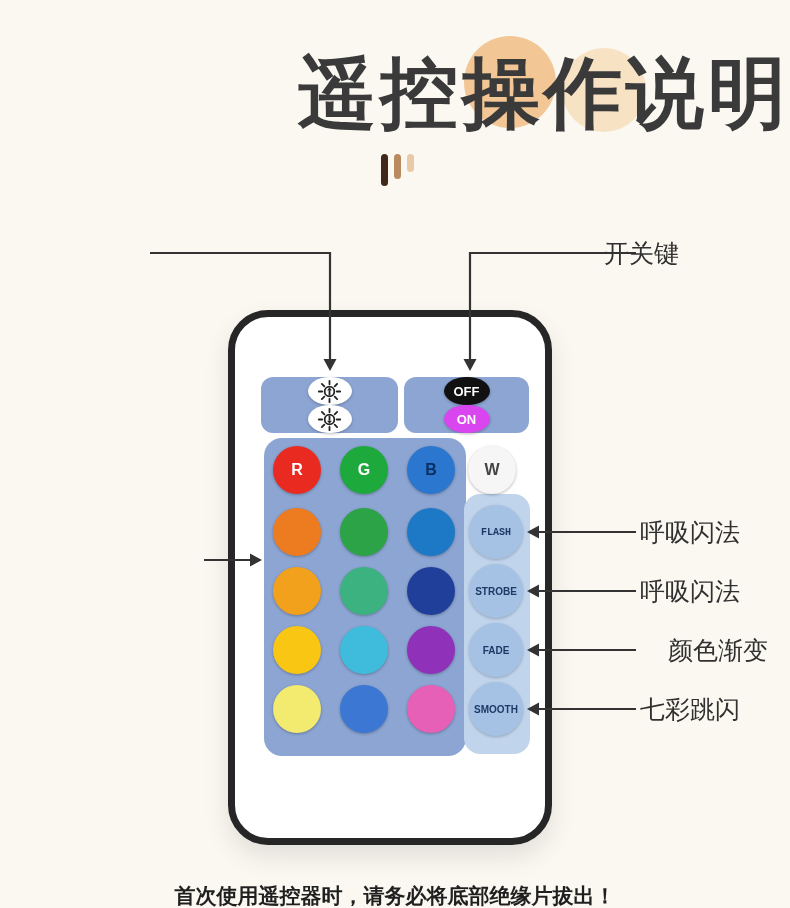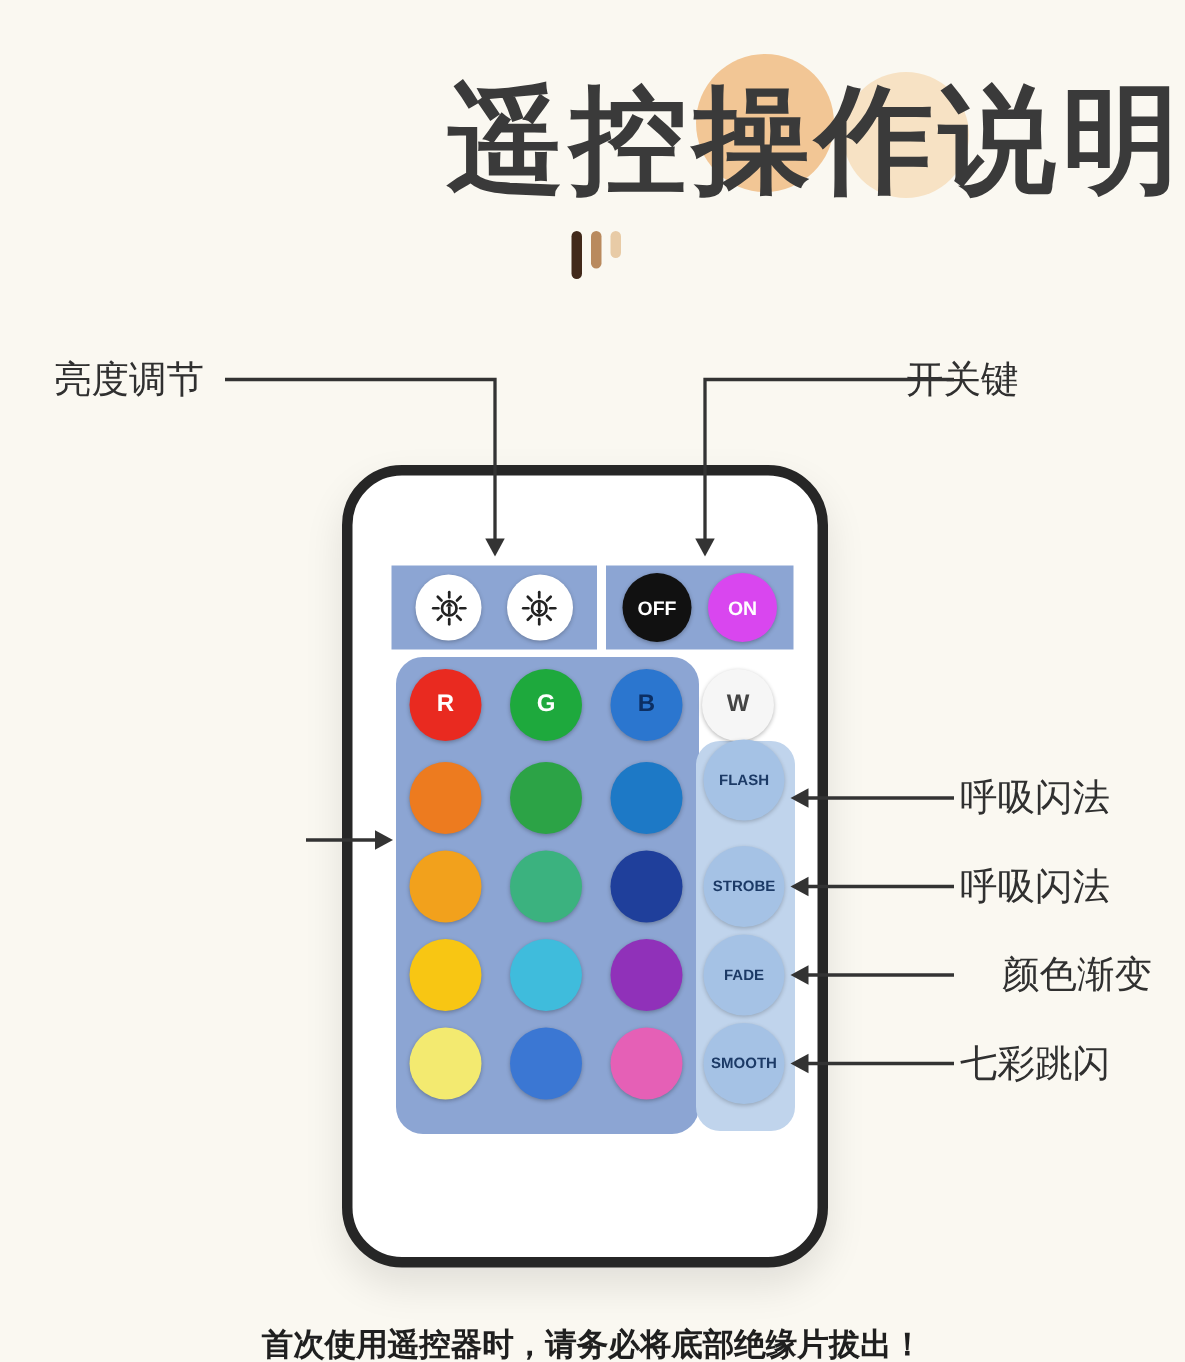--- a/index.html
+++ b/index.html
@@ -24,22 +24,22 @@
   .b3 { height:18px; background:#e8cba6; }
 
   
   .callouts { position:absolute; left:0; top:0; z-index:3; pointer-events:none; }
 
   
   .remote { position:absolute; left:228px; top:310px; width:324px; height:535px;
             background:#ffffff; border:7px solid var(--remote-border,#262626);
             border-radius:40px; box-shadow:0 12px 26px rgba(0,0,0,.10); z-index:2; }
 
-  .btn-group { position:absolute; border-radius:0; background:var(--panel-blue,#8ca5d3);
-               display:flex; align-items:center; justify-content:space-evenly; }
+  .btn-group { position:absolute; border-radius:12px; background:var(--panel-blue,#8ca5d3);
+               display:flex; align-items:center; justify-content:space-evenly;flex-direction:column; }
   .group-brightness { left:26px; top:60px; width:137px; height:56px; }
   .group-power      { left:169px; top:60px; width:125px; height:56px; }
 
   .main-panel { position:absolute; left:29px; top:121px; width:202px; height:318px;
                 border-radius:18px; background:var(--panel-blue,#8ca5d3); }
   .fn-panel   { position:absolute; left:229px; top:177px; width:66px; height:260px;
                 border-radius:16px; background:var(--fn-panel-blue,#c0d4ec); }
 
   .bright-btn { width:44px; height:44px; border-radius:50%; border:none; background:#fff;
                 display:flex; align-items:center; justify-content:center;
@@ -154,27 +154,26 @@
       <button class="circle-btn abs" style="left: 172px; top: 191px; background: rgb(29, 121, 198);"></button>
       <button class="circle-btn abs" style="left: 38px; top: 250px; background: rgb(242, 161, 28);"></button>
       <button class="circle-btn abs" style="left: 105px; top: 250px; background: rgb(59, 178, 127);"></button>
       <button class="circle-btn abs" style="left: 172px; top: 250px; background: rgb(31, 63, 155);"></button>
       <button class="circle-btn abs" style="left: 38px; top: 309px; background: rgb(248, 198, 19);"></button>
       <button class="circle-btn abs" style="left: 105px; top: 309px; background: rgb(63, 188, 220);"></button>
       <button class="circle-btn abs" style="left: 172px; top: 309px; background: rgb(144, 49, 185);"></button>
       <button class="circle-btn abs" style="left: 38px; top: 368px; background: rgb(243, 234, 112);"></button>
       <button class="circle-btn abs" style="left: 105px; top: 368px; background: rgb(59, 119, 211);"></button>
       <button class="circle-btn abs" style="left: 172px; top: 368px; background: rgb(229, 96, 182);"></button>
-      <button class="fn-btn" style="left: 234px; top: 176px;">FLASH</button>
+      <button class="fn-btn" style="left: 234px; top: 188px; font-family: Liberation Mono, monospace;">FLASH</button>
       <button class="fn-btn" style="left: 234px; top: 247px;">STROBE</button>
       <button class="fn-btn" style="left: 234px; top: 306px;">FADE</button>
       <button class="fn-btn" style="left: 234px; top: 365px;">SMOOTH</button>
     </div>
 
-  <div class="side-label" style="left:36px;top:238px">亮度调节</div>
   <div class="side-label" style="left:604px;top:238px">开关键</div>
   <div class="side-label" style="left:640px;top:517px">呼吸闪法</div>
   <div class="side-label" style="left:640px;top:576px">呼吸闪法</div>
   <div class="side-label" style="left:668px;top:635px">颜色渐变</div>
   <div class="side-label" style="left:640px;top:694px">七彩跳闪</div>
 
   <div class="footer-note">首次使用遥控器时，请务必将底部绝缘片拔出！</div>
 </div>
 
 </body></html>

